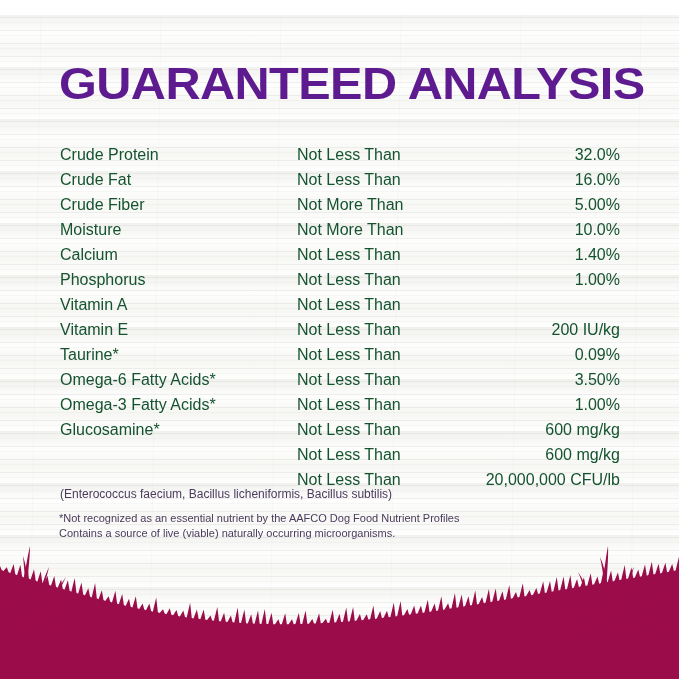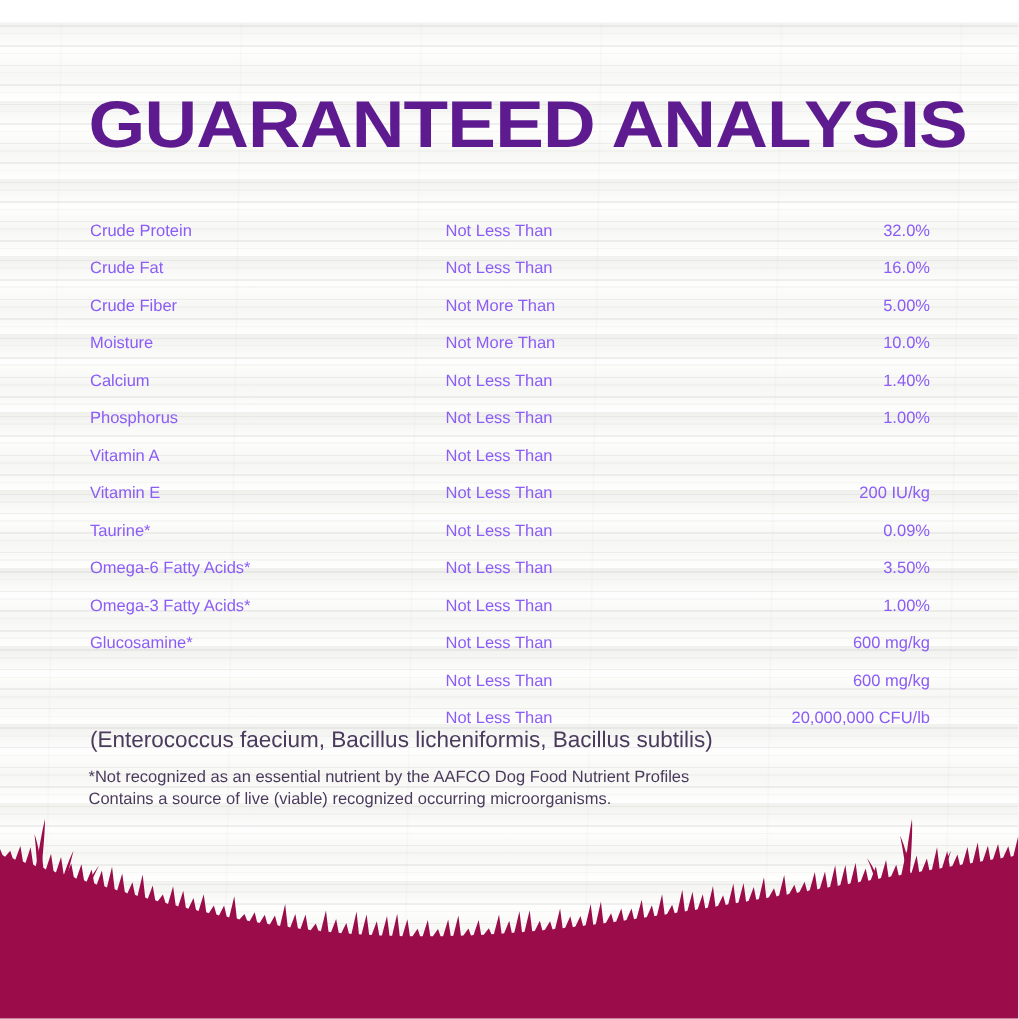--- a/index.html
+++ b/index.html
@@ -94,22 +94,22 @@
 
   .table {
     position: absolute;
     left: 0;
     top: 127px;
     width: 679px;
   }
   .row {
     position: relative;
     height: 25px;
-    color: #8b5cf6;
-    font-size: 11px;
+    color: #14532d;
+    font-size: 16px;
     line-height: 25px;
     white-space: nowrap;
   }
   .col-nutrient {
     position: absolute;
     left: 60px;
     top: 0;
   }
   .col-qualifier {
     position: absolute;
@@ -120,21 +120,21 @@
     position: absolute;
     right: 59px;
     top: 0;
     text-align: left;
   }
 
   .organism-note {
     position: absolute;
     left: 60px;
     top: 471px;
-    font-size: 15px;
+    font-size: 12px;
     line-height: 16px;
     color: #4a3a5c;
     white-space: nowrap;
   }
 
   .footnotes {
     position: absolute;
     left: 59px;
     top: 496px;
     font-size: 11px;
@@ -233,21 +233,21 @@
         <div class="row">
           <span class="col-qualifier">Not Less Than</span>
           <span class="col-value">20,000,000 CFU/lb</span>
         </div>
       </div>
 
     <div class="organism-note">(Enterococcus faecium, Bacillus licheniformis, Bacillus subtilis)</div>
 
     <div class="footnotes">
       <div>*Not recognized as an essential nutrient by the AAFCO Dog Food Nutrient Profiles</div>
-      <div>Contains a source of live (viable) recognized occurring microorganisms.</div>
+      <div>Contains a source of live (viable) naturally occurring microorganisms.</div>
     </div>
 
   </div>
 
   <svg class="grass" viewBox="0 0 679 160" preserveAspectRatio="none">
     <g id="grass-group">
         <path d="M0,160 L0,36.0 L0.0,32.0 L1.7,36.0 L3.4,37.1 L6.8,33.2 L8.5,38.1 L10.2,39.2 L13.6,30.0 L15.3,40.3 L17.0,41.3 L20.4,30.8 L22.1,42.4 L23.8,43.5 L27.2,29.2 L28.9,44.5 L30.6,45.6 L34.0,35.2 L35.7,46.6 L37.3,47.7 L40.7,37.3 L42.4,48.7 L44.1,49.7 L47.5,41.7 L49.2,50.7 L50.9,51.8 L54.3,42.1 L56.0,52.8 L57.7,53.8 L61.1,45.6 L62.8,54.8 L64.5,55.8 L67.9,46.3 L69.6,56.8 L71.3,57.7 L74.7,43.9 L76.4,58.7 L78.1,59.7 L81.5,48.4 L83.2,60.6 L84.9,61.6 L88.3,54.2 L90.0,62.5 L91.7,63.4 L95.1,49.0 L96.8,64.3 L98.5,65.2 L101.8,56.3 L103.5,66.1 L105.2,66.9 L108.6,62.3 L110.3,67.8 L112.0,68.6 L115.4,56.8 L117.1,69.5 L118.8,70.3 L122.2,59.9 L123.9,71.1 L125.6,71.9 L129.0,64.7 L130.7,72.7 L132.4,73.4 L135.8,62.2 L137.5,74.2 L139.2,74.9 L142.6,69.6 L144.3,75.6 L146.0,76.3 L149.4,69.6 L151.1,77.0 L152.8,77.7 L156.2,63.5 L157.9,78.3 L159.6,79.0 L163.0,75.3 L164.7,79.6 L166.4,80.2 L169.8,74.2 L171.4,80.8 L173.1,81.3 L176.5,75.9 L178.2,81.9 L179.9,82.4 L183.3,76.4 L185.0,82.9 L186.7,83.4 L190.1,68.7 L191.8,83.9 L193.5,84.4 L196.9,75.4 L198.6,84.8 L200.3,85.3 L203.7,75.6 L205.4,85.7 L207.1,86.1 L210.5,81.6 L212.2,86.4 L213.9,86.8 L217.3,73.0 L219.0,87.1 L220.7,87.5 L224.1,78.7 L225.8,87.8 L227.5,88.1 L230.9,81.4 L232.6,88.3 L234.3,88.6 L237.7,73.6 L239.3,88.8 L241.0,89.0 L244.4,75.6 L246.1,89.2 L247.8,89.4 L251.2,80.2 L252.9,89.6 L254.6,89.7 L258.0,76.6 L259.7,89.8 L261.4,89.9 L264.8,75.1 L266.5,90.0 L268.2,90.1 L271.6,78.8 L273.3,90.2 L275.0,90.2 L278.4,85.2 L280.1,90.2 L281.8,90.2 L285.2,79.3 L286.9,90.2 L288.6,90.2 L292.0,85.3 L293.7,90.2 L295.4,90.1 L298.8,79.0 L300.5,90.0 L302.2,89.9 L305.6,76.4 L307.3,89.8 L308.9,89.7 L312.3,85.0 L314.0,89.6 L315.7,89.4 L319.1,79.3 L320.8,89.3 L322.5,89.1 L325.9,84.8 L327.6,88.9 L329.3,88.7 L332.7,75.7 L334.4,88.5 L336.1,88.2 L339.5,79.8 L341.2,88.0 L342.9,87.7 L346.3,73.5 L348.0,87.5 L349.7,87.2 L353.1,72.9 L354.8,86.9 L356.5,86.6 L359.9,79.9 L361.6,86.3 L363.3,85.9 L366.7,80.2 L368.4,85.6 L370.1,85.2 L373.4,71.6 L375.1,84.9 L376.8,84.5 L380.2,76.9 L381.9,84.1 L383.6,83.7 L387.0,76.7 L388.7,83.3 L390.4,82.9 L393.8,68.6 L395.5,82.5 L397.2,82.1 L400.6,67.0 L402.3,81.6 L404.0,81.2 L407.4,74.9 L409.1,80.8 L410.8,80.3 L414.2,71.6 L415.9,79.8 L417.6,79.4 L421.0,71.6 L422.7,78.9 L424.4,78.4 L427.8,65.8 L429.5,77.9 L431.2,77.4 L434.6,69.5 L436.3,76.9 L438.0,76.4 L441.4,62.2 L443.1,75.9 L444.7,75.3 L448.1,69.2 L449.8,74.8 L451.5,74.3 L454.9,59.1 L456.6,73.7 L458.3,73.2 L461.7,60.5 L463.4,72.7 L465.1,72.1 L468.5,62.2 L470.2,71.6 L471.9,71.0 L475.3,56.6 L477.0,70.5 L478.7,69.9 L482.1,62.9 L483.8,69.3 L485.5,68.8 L488.9,55.0 L490.6,68.2 L492.3,67.6 L495.7,54.6 L497.4,67.1 L499.1,66.5 L502.5,57.3 L504.2,65.9 L505.9,65.3 L509.3,50.9 L510.9,64.8 L512.6,64.2 L516.0,58.1 L517.7,63.6 L519.4,63.0 L522.8,49.3 L524.5,62.5 L526.2,61.9 L529.6,55.9 L531.3,61.3 L533.0,60.7 L536.4,53.9 L538.1,60.1 L539.8,59.5 L543.2,47.3 L544.9,59.0 L546.6,58.4 L550.0,47.0 L551.7,57.8 L553.4,57.2 L556.8,42.9 L558.5,56.6 L560.2,56.0 L563.6,42.6 L565.3,55.5 L567.0,54.9 L570.4,41.1 L572.1,54.3 L573.8,53.7 L577.1,45.0 L578.9,53.1 L580.5,52.6 L583.9,43.6 L585.6,52.0 L587.3,51.4 L590.7,39.3 L592.4,50.8 L594.1,50.2 L597.5,42.5 L599.2,49.7 L600.9,49.1 L604.3,33.1 L606.0,48.5 L607.7,47.9 L611.1,36.4 L612.8,47.4 L614.5,46.8 L617.9,38.4 L619.6,46.2 L621.3,45.6 L624.7,30.9 L626.4,45.1 L628.1,44.5 L631.5,33.4 L633.2,43.9 L634.9,43.4 L638.3,35.6 L640.0,42.8 L641.7,42.2 L645.0,30.6 L646.8,41.7 L648.4,41.1 L651.8,27.7 L653.5,40.5 L655.2,40.0 L658.6,29.8 L660.3,39.4 L662.0,38.8 L665.4,28.7 L667.1,38.3 L668.8,37.7 L672.2,30.1 L673.9,37.1 L675.6,36.6 L679.0,22.7 L680.7,36.0 L679,160 Z" fill="#9b0d4a"></path>
         <path d="M20,96 C21.5,58.199999999999996 26,28.799999999999997 30,12 C30,28.799999999999997 25.5,58.199999999999996 24,96 Z" fill="#9b0d4a"></path>
         <path d="M27,98 C26.4,63.8 24.6,37.199999999999996 23,22 C28.200000000000003,37.199999999999996 30,63.8 30.6,98 Z" fill="#9b0d4a"></path>
         <path d="M33,99 C35.4,69.3 42.6,46.199999999999996 49,33 C46,46.199999999999996 38.8,69.3 36.4,99 Z" fill="#9b0d4a"></path>

